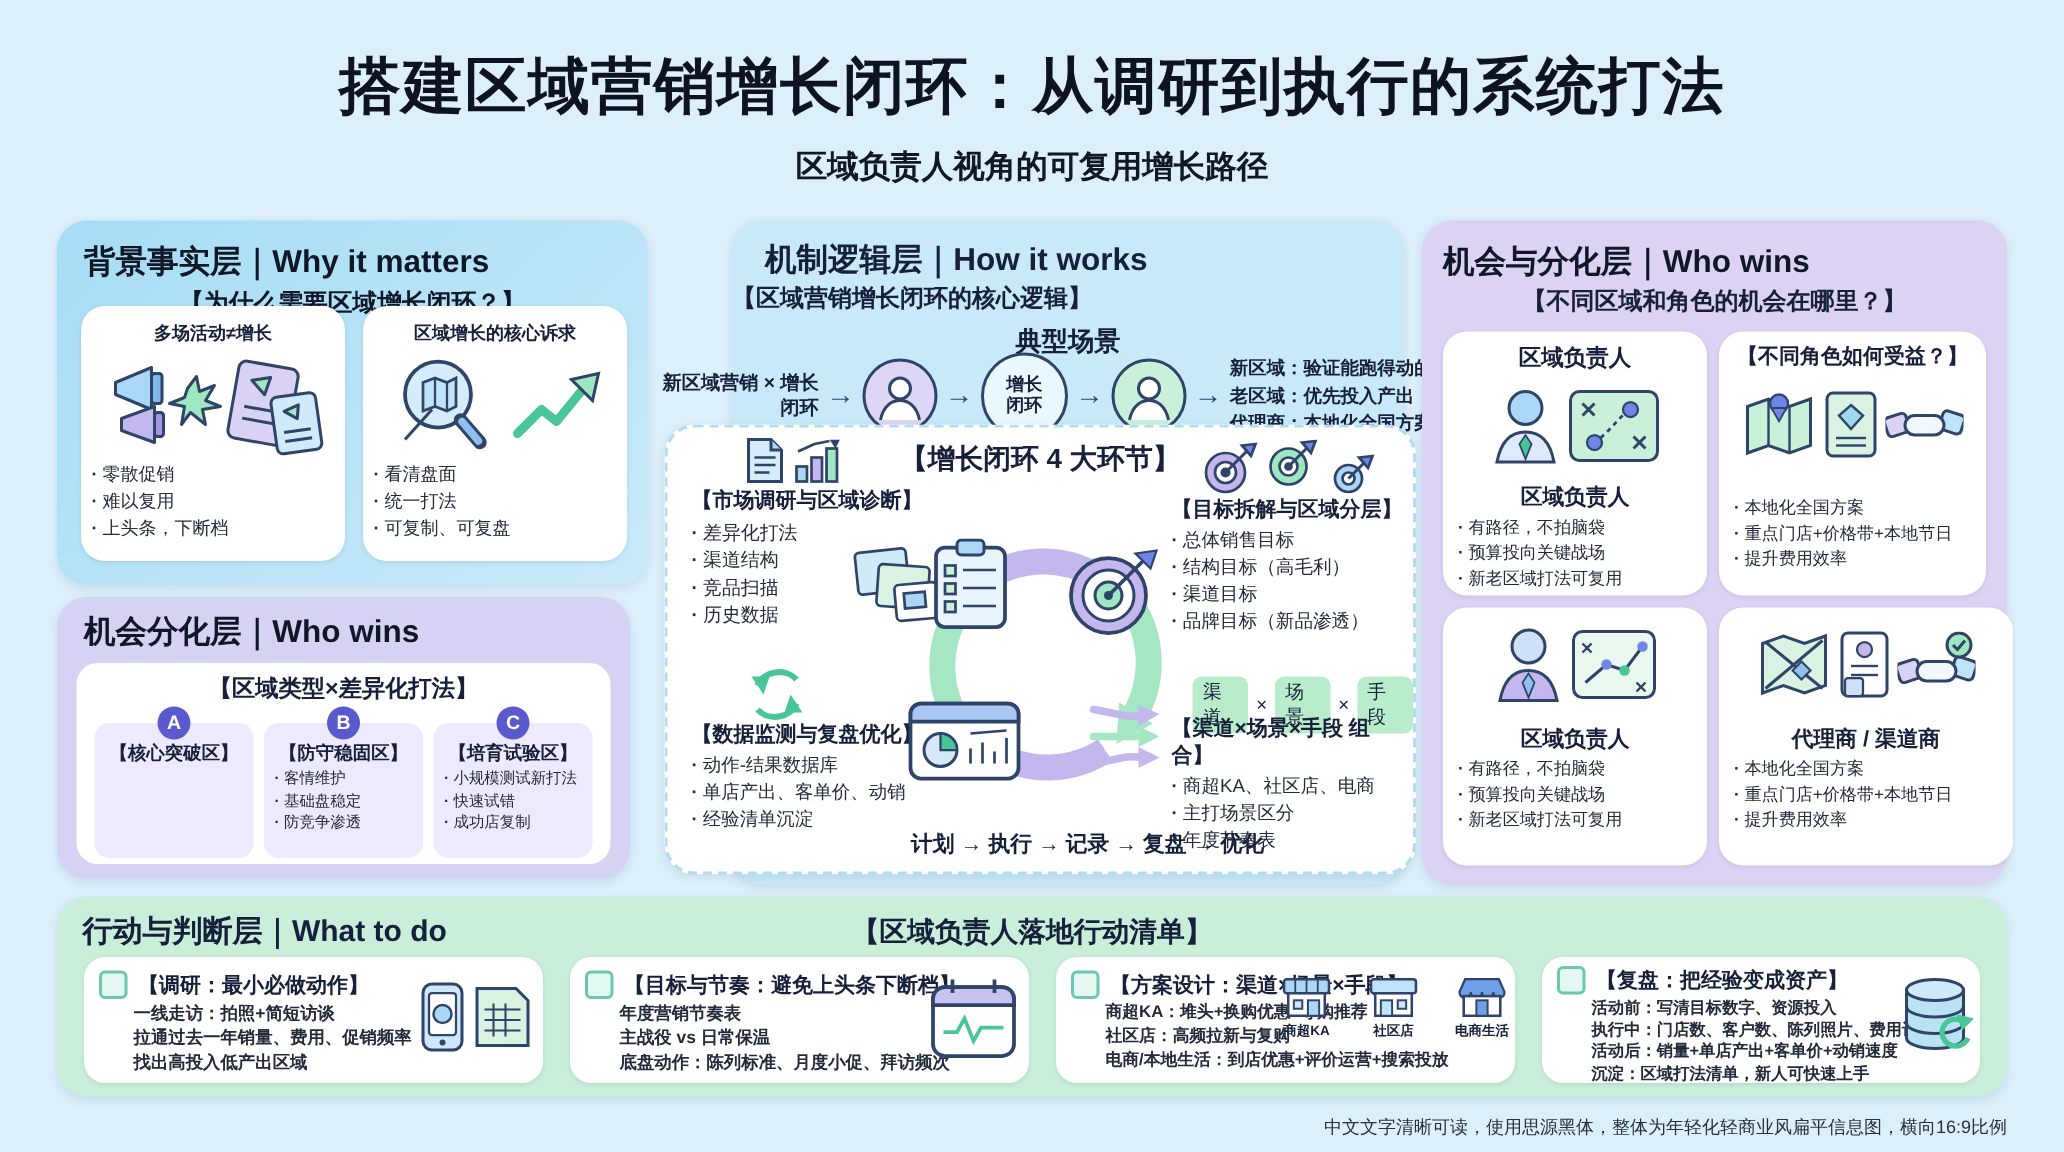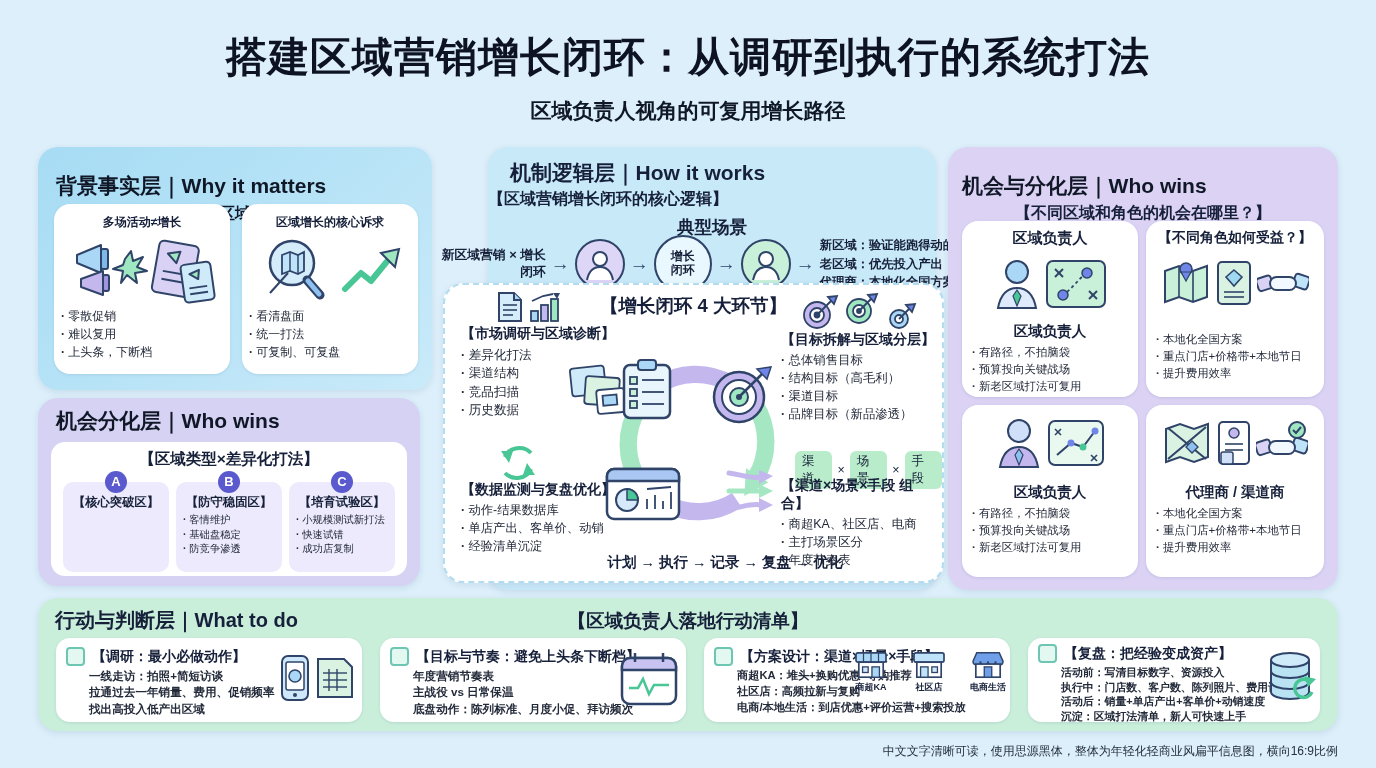--- a/index.html
+++ b/index.html
@@ -1,20 +1,20 @@
 <!DOCTYPE html>
 <html><head>
 <meta charset="utf-8">
 <style>
   html,body{margin:0;padding:0}
   .page{position:relative;width:1376px;height:768px;background:#dceffa;font-family:"Liberation Sans","DejaVu Sans",sans-serif;color:#16203a;overflow:hidden}
   .main-title{position:absolute;top:30px;left:0;width:100%;text-align:center;font-size:41px;font-weight:700;letter-spacing:1px;color:#0d1322}
   .main-subtitle{position:absolute;top:97px;left:0;width:100%;text-align:center;font-size:21px;font-weight:700;color:#101828}
   .panel{position:absolute;border-radius:20px;box-shadow:0 2px 6px rgba(70,100,140,.14)}
-  .p-head{font-size:21px;font-weight:700;padding:25px 0 0 18px;color:#101828}
+  .p-head{font-size:21px;font-weight:700;padding:13px 0 0 18px;color:#101828}
   .p-sub{font-size:16.5px;font-weight:700;text-align:center;margin-top:3px;color:#101828}
   .card{position:absolute;background:#fff;border-radius:16px;box-shadow:0 1px 3px rgba(50,80,120,.12)}
   .card-title{font-size:12px;font-weight:700;text-align:center;padding-top:10px}
   .icon-zone{display:flex;align-items:center;justify-content:center;gap:7px}
   .bullets{font-size:13px;line-height:1.5;color:#232a3a}
   .bullets div::before{content:"· ";font-weight:700}
   
   .panel-why{left:38px;top:147px;width:394px;height:243px;background:linear-gradient(140deg,#a6dcf4,#c9eaf9)}
   .why-card{top:57px;width:176px;height:170px}
   .why-card .icon-zone{height:76px}
@@ -476,21 +476,21 @@
         </svg>
       </div>
       <div class="wr-label">区域负责人</div>
       <div class="wr-bullets">
         <div>有路径，不拍脑袋</div>
         <div>预算投向关键战场</div>
         <div>新老区域打法可复用</div>
       </div>
     </div>
 
-    <div class="card wr-card" style="left:198px;top:258px;width:178px;height:172px">
+    <div class="card wr-card" style="left:198px;top:258px;width:196px;height:172px">
       <div class="wr-icons" style="height:76px">
         <svg width="50" height="48" viewBox="0 0 50 48">
           <path d="M4 10 L18 5 L32 10 L46 5 V38 L32 43 L18 38 L4 43 Z" fill="#d9f2e2" stroke="#2f4468" stroke-width="2"></path>
           <line x1="6" y1="9" x2="44" y2="40" stroke="#2f4468" stroke-width="2"></line>
           <line x1="44" y1="8" x2="6" y2="40" stroke="#2f4468" stroke-width="2"></line>
           <polygon points="30,22 36,28 30,34 24,28" fill="#8fc1f0" stroke="#2f4468" stroke-width="1.4"></polygon>
         </svg>
         <svg width="34" height="46" viewBox="0 0 34 46">
           <rect x="2" y="2" width="30" height="42" rx="4" fill="#fff" stroke="#2f4468" stroke-width="2"></rect>
           <circle cx="17" cy="13" r="5" fill="#c3b7ee" stroke="#2f4468" stroke-width="1.5"></circle>

